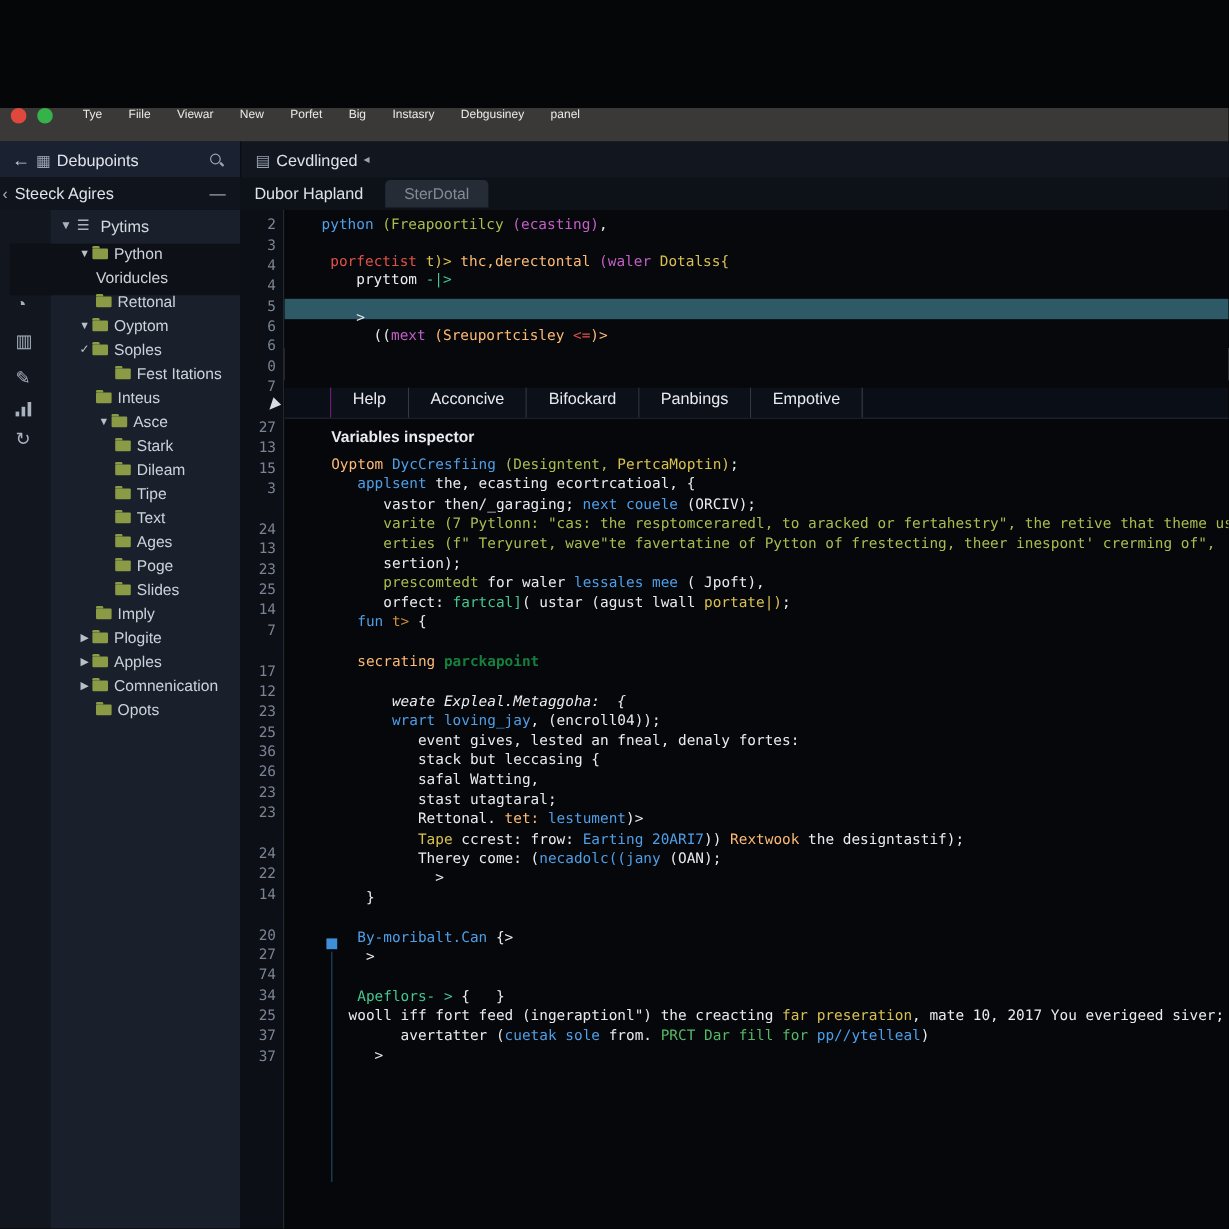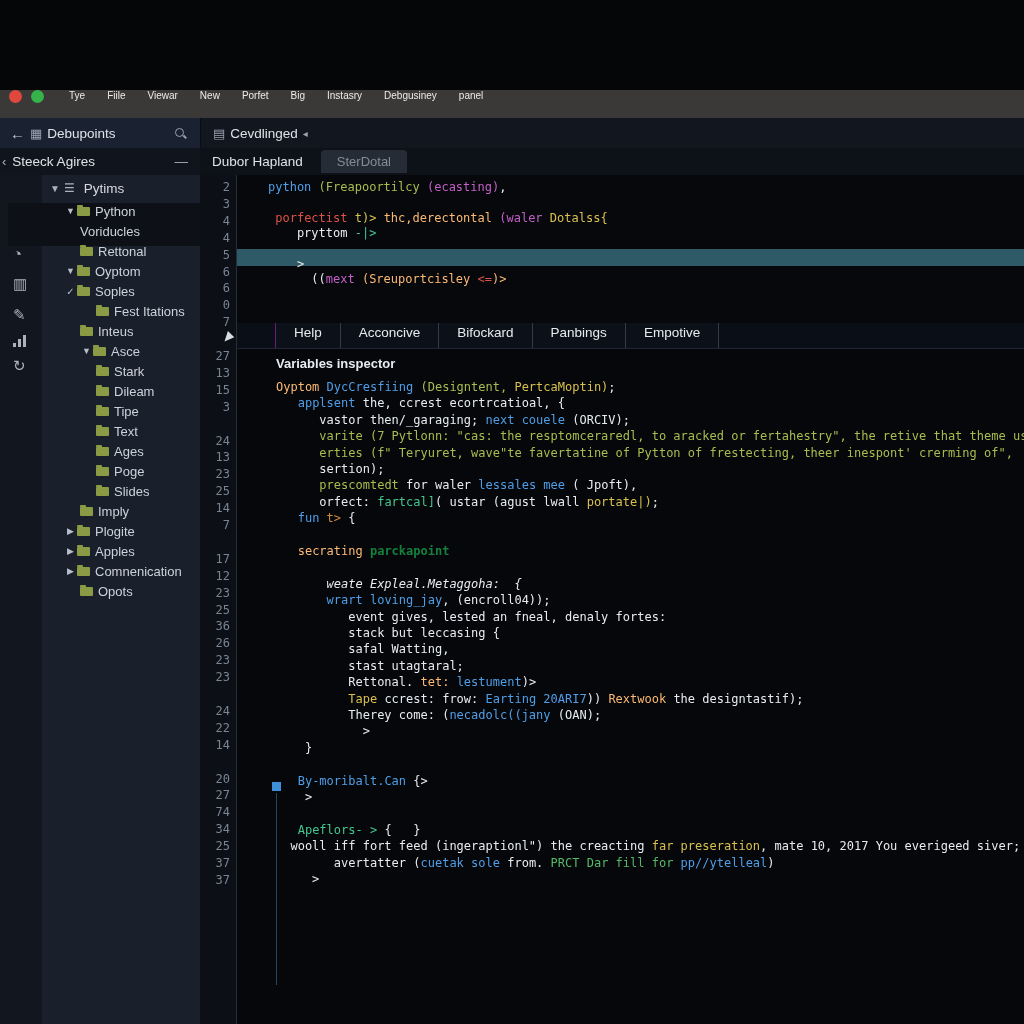--- a/index.html
+++ b/index.html
@@ -286,21 +286,21 @@
     <div id="itabs">
         <div class="itab">Help</div>
         <div class="itab">Acconcive</div>
         <div class="itab">Bifockard</div>
         <div class="itab">Panbings</div>
         <div class="itab">Empotive</div>
       </div>
     <div id="ihead">Variables inspector</div>
     <div id="inner-lines"></div>
   <div class="cline" style="top: 89px;"><span class="tok-cy">Oyptom </span><span class="tok-kw">DycCresfiing </span><span class="tok-gr">(Designtent, </span><span class="tok-ye">PertcaMoptin)</span><span class="tok-wh">;</span></div>
-      <div class="cline" style="top: 105.4px;"><span class="tok-wh">   </span><span class="tok-kw">applsent</span><span class="tok-wh"> the, ccrest ecortrcatioal, {</span></div>
+      <div class="cline" style="top: 105.4px;"><span class="tok-wh">   </span><span class="tok-kw">applsent</span><span class="tok-wh"> the, ecasting ecortrcatioal, {</span></div>
       <div class="cline" style="top: 121.8px;"><span class="tok-wh">      vastor then/_garaging; </span><span class="tok-kw">next couele </span><span class="tok-wh">(ORCIV);</span></div>
       <div class="cline" style="top: 138.2px;"><span class="tok-gr">      varite (7 Pytlonn: "cas: the resptomceraredl, to aracked or fertahestry", the retive that theme usat</span></div>
       <div class="cline" style="top: 154.6px;"><span class="tok-gr">      erties (f" Teryuret, wave"te favertatine of Pytton of frestecting, theer inespont' crerming of",</span></div>
       <div class="cline" style="top: 171px;"><span class="tok-wh">      sertion);</span></div>
       <div class="cline" style="top: 187.4px;"><span class="tok-wh">      </span><span class="tok-gr">prescomtedt</span><span class="tok-wh"> for waler </span><span class="tok-kw">lessales mee</span><span class="tok-wh"> ( Jpoft),</span></div>
       <div class="cline" style="top: 203.8px;"><span class="tok-wh">      orfect: </span><span class="tok-tl">fartcal]</span><span class="tok-wh">( ustar (agust lwall </span><span class="tok-ye">portate|)</span><span class="tok-wh">;</span></div>
       <div class="cline" style="top: 220.2px;"><span class="tok-wh">   </span><span class="tok-kw">fun </span><span class="tok-or">t&gt; </span><span class="tok-wh">{</span></div>
       <div class="cline" style="top: 253px;"><span class="tok-wh">   </span><span class="tok-cy">secrating </span><span class="tok-whb">parckapoint</span></div>
       <div class="cline" style="top: 285.8px; font-style: italic;"><span class="tok-wh">       weate Expleal.Metaggoha:  {</span></div>
       <div class="cline" style="top: 302.2px;"><span class="tok-wh">       </span><span class="tok-kw">wrart loving_jay</span><span class="tok-wh">, (encroll04));</span></div>

